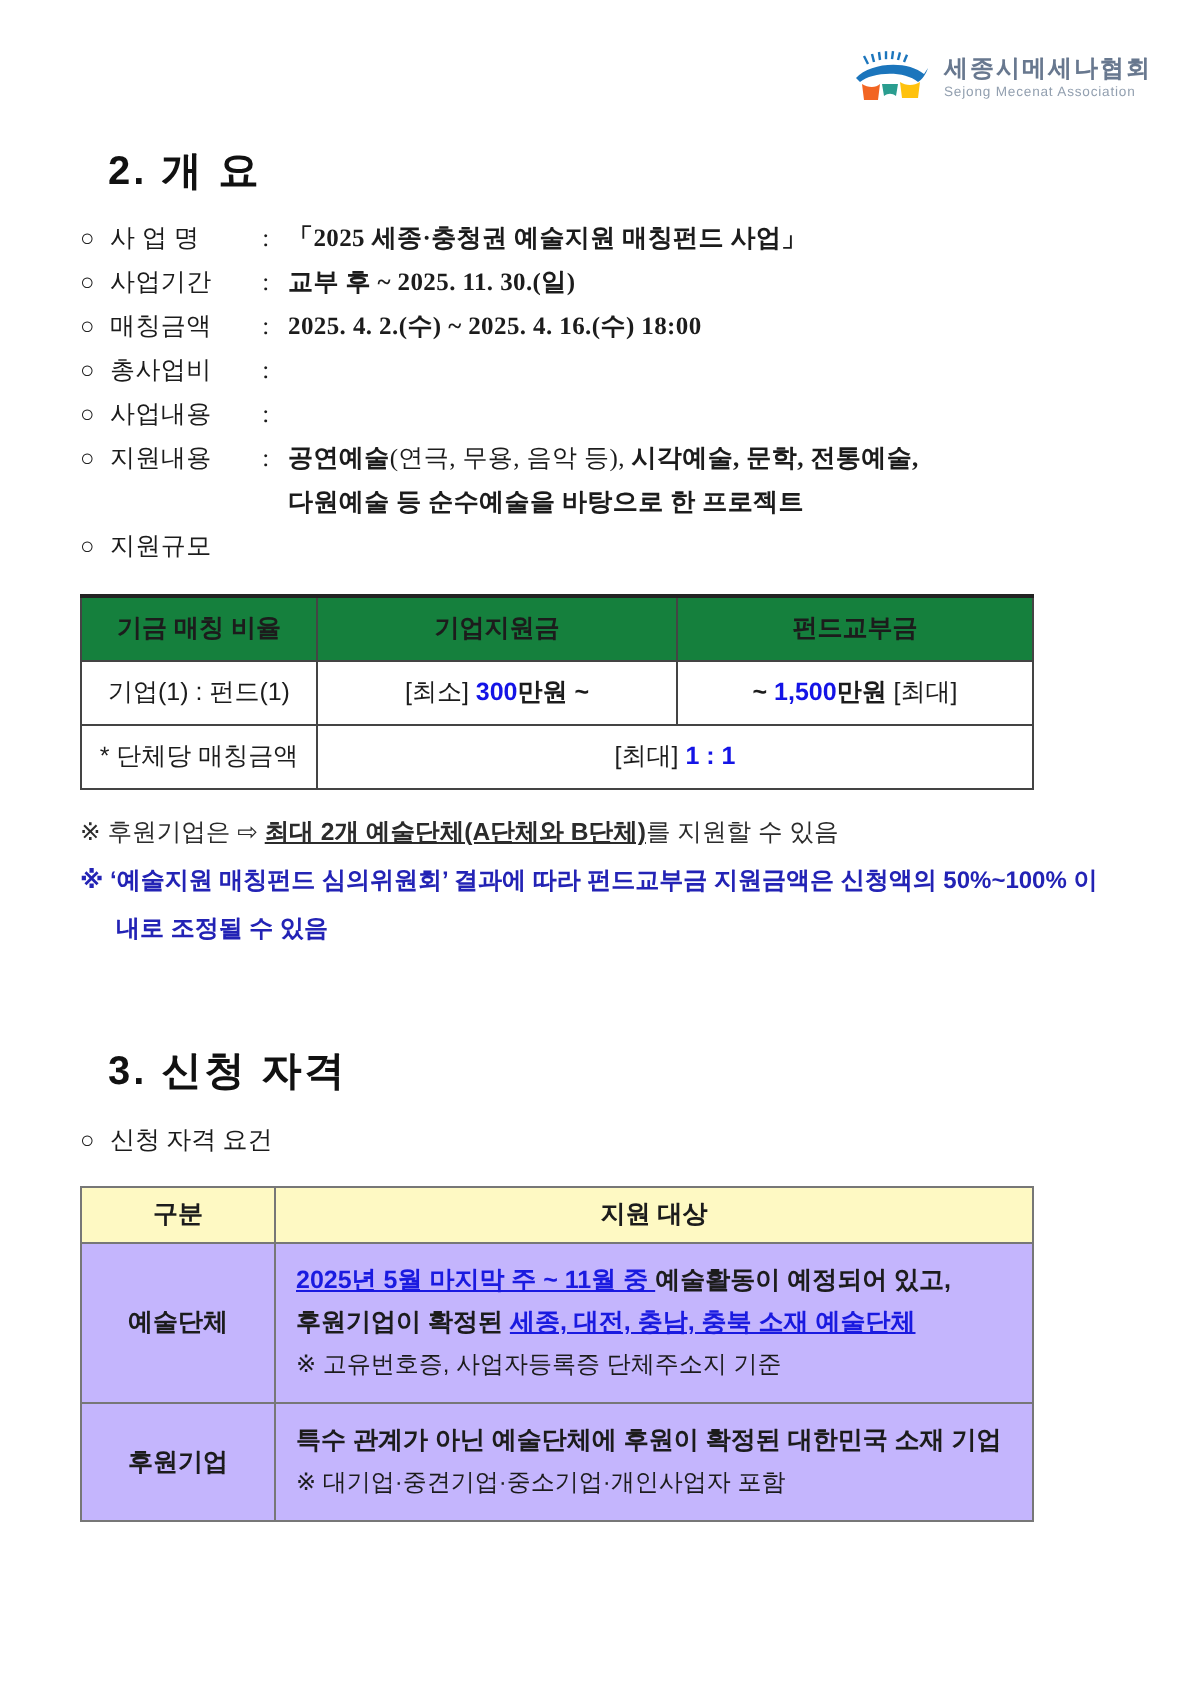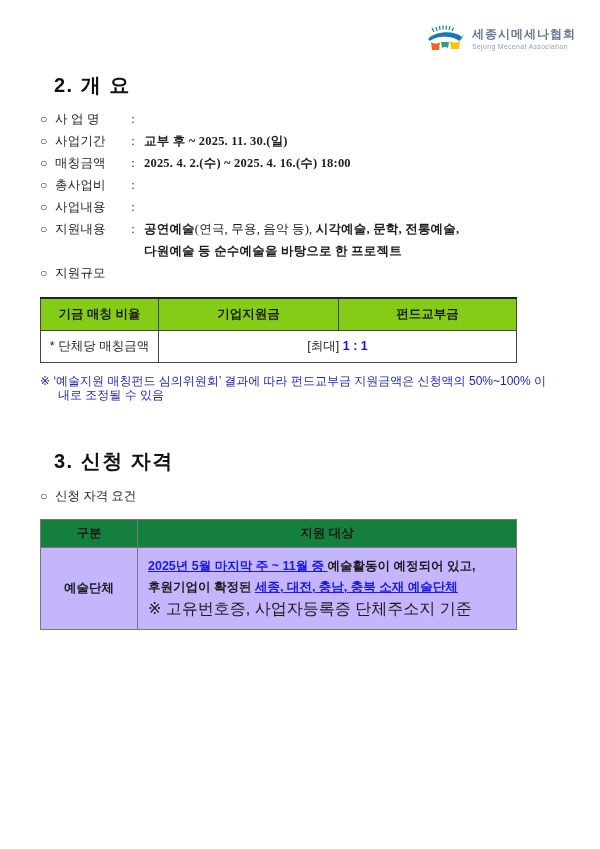--- a/index.html
+++ b/index.html
@@ -36,50 +36,50 @@
   .bullet-sep { width:8px; flex:0 0 8px; text-align:center; margin-right:7px; }
   .bullet-value { flex:1; }
   .vb { font-weight:bold; }
   .em-underline { font-weight:bold; text-decoration:underline; }
   .sub-note { font-size:12px; }
 
   
   table { border-collapse:collapse; font-family:"Liberation Sans","DejaVu Sans",sans-serif; }
   .fund-table { width:477px; margin:13px 0 0 12px; font-size:12.5px; }
   .fund-table th {
-    background:#84cc16; font-weight:bold; text-align:center; padding:7px 4px;
+    background:#15803d; font-weight:bold; text-align:center; padding:7px 4px;
     border:1px solid #444; border-top:2.5px solid #222;
   }
   .fund-table td { text-align:center; padding:7px 4px; border:1px solid #444; }
   .fund-table .col0 { width:118px; }
   .fund-table .col1 { width:180px; }
   .num-blue { color:#1414e6; font-weight:bold; }
   .unit-bold { font-weight:bold; }
 
   
   .notes { margin:11px 0 0 12px; font-family:"Liberation Sans","DejaVu Sans",sans-serif; }
   .note { font-size:12.3px; line-height:21px; color:#2b2b2b;
           padding-left:18px; text-indent:-18px; margin-bottom:1px; }
-  .note-blue { color:#2323b5; font-weight:normal; font-size:12px; max-width:512px; line-height:14px; }
+  .note-blue { color:#2323b5; font-weight:bold; font-size:12px; max-width:512px; line-height:24px; }
 
   
   .sub-bullet { margin:10px 0 0 12px; font-size:12.5px; display:flex; line-height:22px; }
 
   
   .target-table { width:477px; margin:12px 0 0 12px; font-size:12.5px; }
   .target-table th {
-    background:#15803d; font-weight:bold; text-align:center; padding:5px 4px;
+    background:#fef9c3; font-weight:bold; text-align:center; padding:5px 4px;
     border:1px solid #777;
   }
   .target-table td { border:1px solid #777; background:#c4b5fd; }
   .target-table .cat-cell { width:97px; text-align:center; font-weight:bold; }
   .target-table .desc-cell { padding:8px 10px; line-height:21px; }
   .desc-bold { font-weight:bold; }
   .blue-underline { color:#1a1ae0; font-weight:bold; text-decoration:underline; }
-  .desc-note { font-size:16px; font-weight:normal; }
+  .desc-note { font-size:12px; font-weight:normal; }
 </style>
 </head>
 <body>
 
 <div class="page">
 
   <div class="logo">
     <svg width="40" height="33" viewBox="0 0 40 33">
       <g stroke="#1b75bc" stroke-width="1.2">
         <line x1="8" y1="9" x2="6" y2="5"></line>
@@ -102,20 +102,21 @@
   </div>
 
   <div class="section-heading heading-overview">2. 개  요</div>
 
   <div class="bullets">
 
     <div class="bullet-row">
       <span class="bullet-marker">○</span>
       <span class="bullet-label">사 업 명</span>
       <span class="bullet-sep">:</span>
+      <span class="bullet-value vb">「2025 세종·충청권 예술지원 매칭펀드 사업」</span>
     </div>
 
     <div class="bullet-row">
       <span class="bullet-marker">○</span>
       <span class="bullet-label">사업기간</span>
       <span class="bullet-sep">:</span>
       <span class="bullet-value vb">교부 후  ~ 2025. 11. 30.(일)</span>
     </div>
 
     <div class="bullet-row">
@@ -156,27 +157,33 @@
   <table class="fund-table">
     <thead>
       <tr>
         <th class="col0">기금 매칭 비율</th>
         <th class="col1">기업지원금</th>
         <th>펀드교부금</th>
       </tr>
     </thead>
     <tbody>
       <tr>
+        <td>기업(1) : 펀드(1)</td>
+        <td><span>[최소] </span><span class="num-blue">300</span><span class="unit-bold">만원 ~</span></td>
+        <td><span class="unit-bold">~ </span><span class="num-blue">1,500</span><span class="unit-bold">만원 </span><span>[최대]</span></td>
+      </tr>
+      <tr>
         <td>* 단체당 매칭금액</td>
         <td colspan="2"><span>[최대] </span><span class="num-blue">1 : 1</span></td>
       </tr>
     </tbody>
   </table>
 
   <div class="notes">
+    <div class="note"><span>※</span><span> 후원기업은 ⇨ </span><span class="em-underline">최대 2개 예술단체(A단체와 B단체)</span><span>를 지원할 수 있음</span></div>
     <div class="note note-blue"><span>※</span><span> ‘예술지원 매칭펀드 심의위원회’ 결과에 따라 펀드교부금 지원금액은 신청액의 50%~100% 이내로 조정될 수 있음</span></div>
   </div>
 
   <div class="section-heading heading-eligibility">3. 신청 자격</div>
 
   <div class="sub-bullet">
     <span class="bullet-marker">○</span>
     <span>신청 자격 요건</span>
   </div>
 
@@ -189,16 +196,23 @@
     </thead>
     <tbody>
       <tr>
         <td class="cat-cell">예술단체</td>
         <td class="desc-cell">
           <span class="blue-underline">2025년 5월 마지막 주 ~ 11월 중 </span><span class="desc-bold">예술활동이 예정되어 있고,</span><br>
           <span class="desc-bold">후원기업이 확정된 </span><span class="blue-underline">세종, 대전, 충남, 충북 소재 예술단체</span><br>
           <span class="desc-note">※ 고유번호증, 사업자등록증 단체주소지 기준</span>
         </td>
       </tr>
+      <tr>
+        <td class="cat-cell">후원기업</td>
+        <td class="desc-cell">
+          <span class="desc-bold">특수 관계가 아닌 예술단체에 후원이 확정된 대한민국 소재 기업</span><br>
+          <span class="desc-note">※ 대기업·중견기업·중소기업·개인사업자 포함</span>
+        </td>
+      </tr>
     </tbody>
   </table>
 
 </div>
 
 </body></html>

